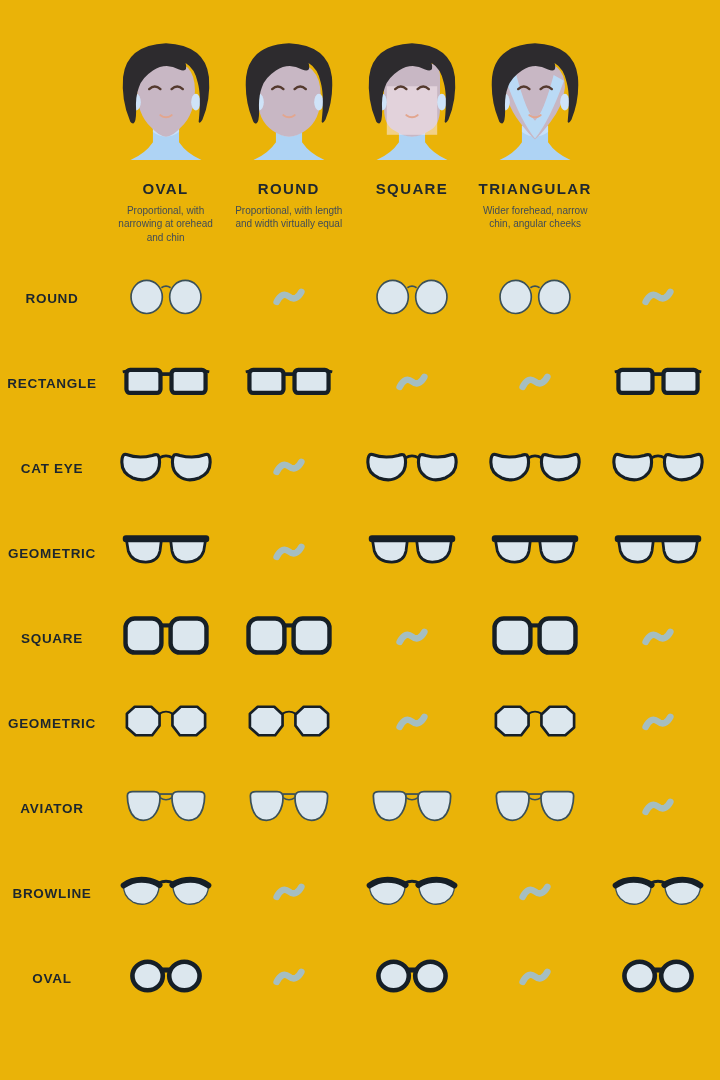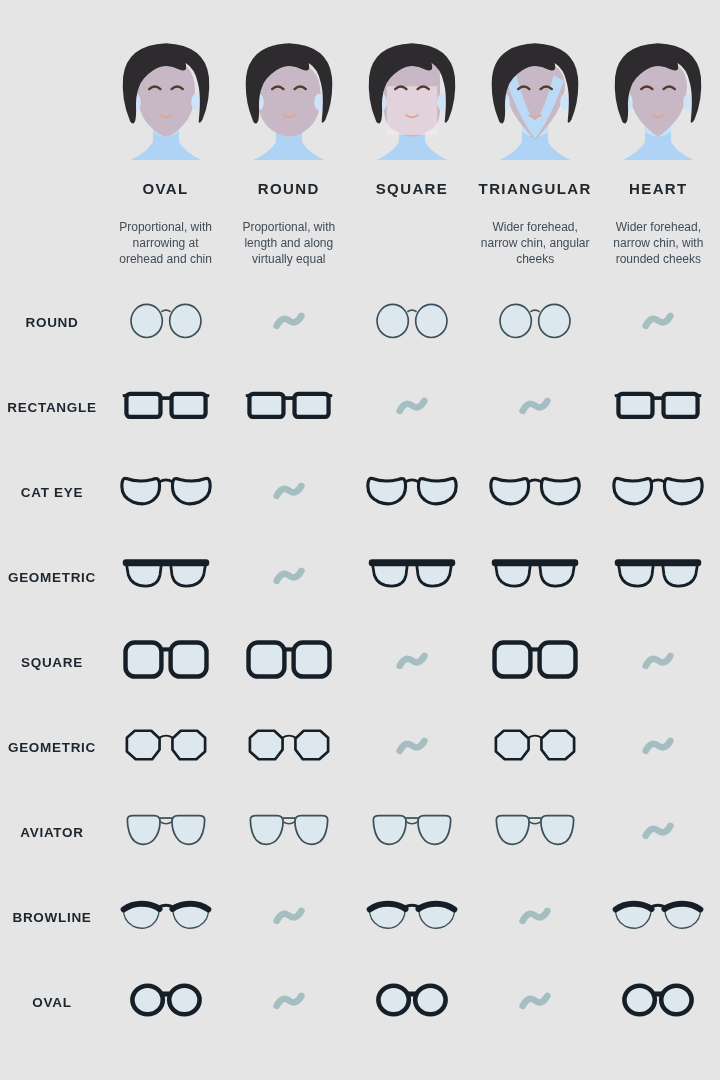--- a/index.html
+++ b/index.html
@@ -1,32 +1,32 @@
 <!DOCTYPE html>
 <html><head>
 <meta charset="utf-8">
 <style>
   html,body{margin:0;padding:0;}
   .page{
-    width:720px;height:1080px;background:#e5e5e5;
+    width:720px;height:1080px;background:#eab308;
     font-family:"Liberation Sans", sans-serif;
     position:relative;overflow:hidden;
   }
   .header{
     display:grid;grid-template-columns:104px repeat(5,123.2px);
     margin-top:34px;
   }
   .face-col{text-align:center;padding:0 5px;}
   .face-illo{display:block;margin:0 auto;}
   .face-name{
     font-size:15px;font-weight:bold;letter-spacing:1.4px;
     color:#20282e;margin-top:2px;
   }
   .face-desc{
-    font-size:12px;line-height:1.33;color:#414c57;margin-top:23px;
+    font-size:10px;line-height:1.33;color:#414c57;margin-top:7px;
   }
   .matrix{margin-top:12px;}
   .mrow{
     display:grid;grid-template-columns:104px repeat(5,123.2px);
     height:85px;align-items:center;
   }
   .row-label{
     text-align:center;font-weight:bold;font-size:13.5px;
     letter-spacing:0.7px;color:#1d262e;
   }
@@ -59,21 +59,21 @@
             <path d="M46,98 Q60,109 74,98 L74,105 Q60,115 46,105 Z" fill="#c6e0fa"></path>
             <path d="M60,30 Q94,30 94,66 Q94,93 77,104 Q68,110 60,110 Q52,110 43,104 Q26,93 26,66 Q26,30 60,30 Z" fill="#c8b7c4"></path>
             <ellipse cx="28" cy="73" rx="5" ry="9" fill="#cfe3f8"></ellipse>
             <ellipse cx="92" cy="73" rx="5" ry="9" fill="#cfe3f8"></ellipse>
             <path d="M54,87 Q60,91.5 66,87" stroke="#e2a68f" stroke-width="2.2" fill="none" stroke-linecap="round"></path>
             <path d="M42,59 Q48,53.5 54,59" stroke="#543a2e" stroke-width="2.6" fill="none" stroke-linecap="round"></path>
             <path d="M66,59 Q72,53.5 78,59" stroke="#543a2e" stroke-width="2.6" fill="none" stroke-linecap="round"></path>
             <path d="M21,92 Q12,70 14,46 Q18,12 60,10 Q102,12 106,46 Q108,70 99,92 Q96,97 95,94 Q98,66 94,52 Q91,37 81,31 Q84,42 74,38 Q60,30 46,39 Q34,47 31,57 Q27,67 28,82 Q28,95 25,96 Q22,96 21,92 Z" fill="#2d2b2e"></path>
           </svg></div>
         <div class="face-name">ROUND</div>
-        <div class="face-desc">Proportional, with length and along virtually equal</div>
+        <div class="face-desc">Proportional, with length and width virtually equal</div>
       </div>
       <div class="face-col">
         <div class="face-illo"><svg width="112" height="140" viewBox="0 0 120 150" xmlns="http://www.w3.org/2000/svg">
             <path d="M46,98 L46,116 Q38,128 22,135 L98,135 Q82,128 74,116 L74,98 Z" fill="#aed3f4"></path>
             <path d="M46,98 Q60,109 74,98 L74,105 Q60,115 46,105 Z" fill="#c6e0fa"></path>
             <path d="M40,32 L80,32 Q90,32 90,46 L90,80 Q90,98 78,104 Q69,110 60,110 Q51,110 42,104 Q30,98 30,80 L30,46 Q30,32 40,32 Z" fill="#c8b7c4"></path>
             <ellipse cx="28" cy="73" rx="5" ry="9" fill="#cfe3f8"></ellipse>
             <ellipse cx="92" cy="73" rx="5" ry="9" fill="#cfe3f8"></ellipse>
             <rect x="33" y="56" width="54" height="52" fill="#f7e9ef" opacity="0.55"></rect>
             <path d="M54,87 Q60,91.5 66,87" stroke="#e2a68f" stroke-width="2.2" fill="none" stroke-linecap="round"></path>
@@ -92,35 +92,20 @@
             <ellipse cx="92" cy="73" rx="5" ry="9" fill="#cfe3f8"></ellipse>
             <path d="M29,50 Q44,92 60,112 Q76,92 91,50 L80,44 Q69,85 60,93 Q51,85 40,44 Z" fill="#b9dbf8" opacity="0.95"></path>
             <path d="M54,87 Q60,91.5 66,87" stroke="#e2a68f" stroke-width="2.2" fill="none" stroke-linecap="round"></path>
             <path d="M42,59 Q48,53.5 54,59" stroke="#543a2e" stroke-width="2.6" fill="none" stroke-linecap="round"></path>
             <path d="M66,59 Q72,53.5 78,59" stroke="#543a2e" stroke-width="2.6" fill="none" stroke-linecap="round"></path>
             <path d="M21,92 Q12,70 14,46 Q18,12 60,10 Q102,12 106,46 Q108,70 99,92 Q96,97 95,94 Q98,66 94,52 Q91,37 81,31 Q84,42 74,38 Q60,30 46,39 Q34,47 31,57 Q27,67 28,82 Q28,95 25,96 Q22,96 21,92 Z" fill="#2d2b2e"></path>
           </svg></div>
         <div class="face-name">TRIANGULAR</div>
         <div class="face-desc">Wider forehead, narrow chin, angular cheeks</div>
       </div>
-      <div class="face-col">
-        <div class="face-illo"><svg width="112" height="140" viewBox="0 0 120 150" xmlns="http://www.w3.org/2000/svg">
-            <path d="M46,98 L46,116 Q38,128 22,135 L98,135 Q82,128 74,116 L74,98 Z" fill="#aed3f4"></path>
-            <path d="M46,98 Q60,109 74,98 L74,105 Q60,115 46,105 Z" fill="#c6e0fa"></path>
-            <path d="M60,28 Q92,29 91,58 Q90,80 78,94 Q68,105 60,110 Q52,105 42,94 Q30,80 29,58 Q28,29 60,28 Z" fill="#c8b7c4"></path>
-            <ellipse cx="28" cy="73" rx="5" ry="9" fill="#cfe3f8"></ellipse>
-            <ellipse cx="92" cy="73" rx="5" ry="9" fill="#cfe3f8"></ellipse>
-            <path d="M54,87 Q60,91.5 66,87" stroke="#e2a68f" stroke-width="2.2" fill="none" stroke-linecap="round"></path>
-            <path d="M42,59 Q48,53.5 54,59" stroke="#543a2e" stroke-width="2.6" fill="none" stroke-linecap="round"></path>
-            <path d="M66,59 Q72,53.5 78,59" stroke="#543a2e" stroke-width="2.6" fill="none" stroke-linecap="round"></path>
-            <path d="M21,92 Q12,70 14,46 Q18,12 60,10 Q102,12 106,46 Q108,70 99,92 Q96,97 95,94 Q98,66 94,52 Q91,37 81,31 Q84,42 74,38 Q60,30 46,39 Q34,47 31,57 Q27,67 28,82 Q28,95 25,96 Q22,96 21,92 Z" fill="#2d2b2e"></path>
-          </svg></div>
-        <div class="face-name">HEART</div>
-        <div class="face-desc">Wider forehead, narrow chin, with rounded cheeks</div>
-      </div>
     </div>
   <div class="matrix" id="matrix">
       <div class="mrow">
         <div class="row-label">ROUND</div>
         <div class="cell">
           <span><svg width="92" height="46" viewBox="0 0 100 50" xmlns="http://www.w3.org/2000/svg">
               <ellipse cx="29" cy="26" rx="17" ry="18" fill="#dce7ee" stroke="#3b5058" stroke-width="1.8"></ellipse>
               <ellipse cx="71" cy="26" rx="17" ry="18" fill="#dce7ee" stroke="#3b5058" stroke-width="1.8"></ellipse>
               <path d="M45,16 Q50,12.5 55,16" fill="none" stroke="#3b5058" stroke-width="1.8"></path>
             </svg></span>

